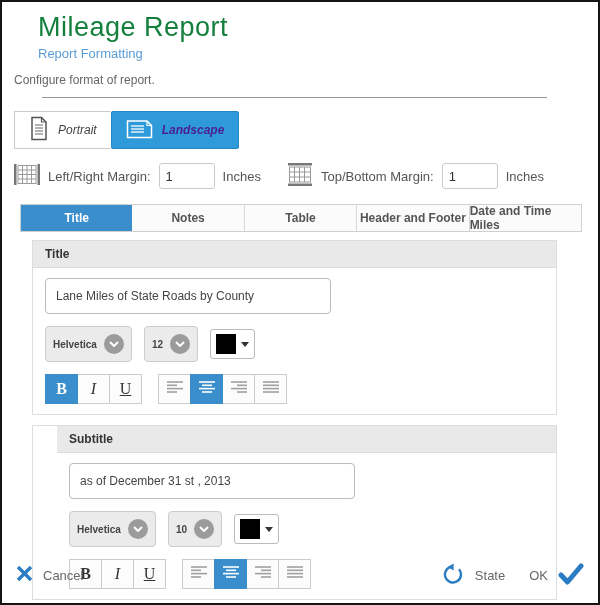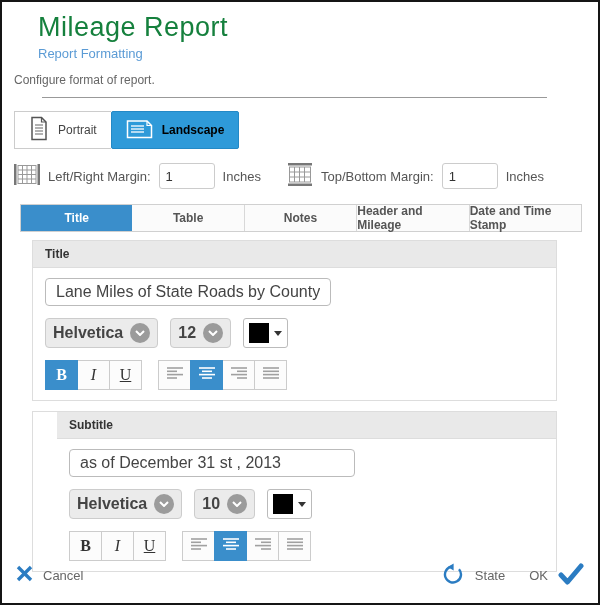--- a/index.html
+++ b/index.html
@@ -13,25 +13,25 @@
     color:#444;
   }
   
   .hdr { padding:10px 0 0 36px; }
   .hdr h1 { font-size:27px; font-weight:300; color:#15803d; letter-spacing:0.5px; }
   .hdr .sub { font-size:13px; color:#5b9bd5; margin-top:3px; }
   .desc { margin:12px 12px 0 12px; font-size:12px; color:#666; }
   .divider { margin:10px 0 0 40px; width:505px; border-top:1px solid #999; }
 
   
-  .orient { margin:13px 0 0 12px; display:flex; }
+  .orient { margin:13px 0 0 12px; display:flex;font-style:italic; }
   .obtn { display:inline-flex; align-items:center; gap:9px; height:38px; padding:0 14px;
           font-size:12px; cursor:pointer; }
   .obtn.portrait { background:#fff; border:1px solid #ccc; border-right:none; color:#444; }
-  .obtn.landscape { background:#2e9ad9; border:1px solid #2389c6; border-radius:2px; color:#000000; font-weight:bold; }
+  .obtn.landscape { background:#2e9ad9; border:1px solid #2389c6; border-radius:2px; color:#4c1d95; font-weight:bold; }
 
   
   .margins { margin:14px 0 0 12px; display:flex; align-items:flex-end; font-size:13px; color:#555; }
   .mgroup { display:flex; align-items:center; gap:8px; }
   .mgroup + .mgroup { margin-left:26px; }
   .minput { width:56px; height:26px; border:1px solid #ccc; border-radius:3px; padding:0 6px;
             font-size:13px; color:#333; font-family:"Liberation Sans", sans-serif; }
 
   
   .tabs { margin:15px 16px 0 18px; display:flex; border:1px solid #d0d0d0; height:28px; background:#fbfbfb; }
@@ -39,26 +39,26 @@
          font-weight:bold; color:#555; border-right:1px solid #d8d8d8; cursor:pointer; }
   .tab:last-child { border-right:none; }
   .tab.active { background:#3a8ecb; color:#fff; border-right:none; }
 
   
   .panel { margin:8px 41px 0 30px; border:1px solid #ddd; }
   .panel + .panel { margin-top:10px;padding-left:24px; }
   .phead { background:#e9e9e9; border-bottom:1px solid #ddd; padding:6px 12px; font-size:12px;
            font-weight:bold; color:#333; }
   .pbody { padding:10px 12px 10px 12px; }
-  .tinput { width:286px; height:28px; border:1px solid #bbb; border-radius:4px; padding:0 10px;
-            font-size:16px; color:#444; font-family:"Liberation Sans", sans-serif; }
+  .tinput { width:286px; height:36px; border:1px solid #bbb; border-radius:4px; padding:0 10px;
+            font-size:12px; color:#444; font-family:"Liberation Sans", sans-serif; }
 
   .fontrow { margin-top:12px; display:flex; align-items:center; gap:12px; }
   .fbtn { display:inline-flex; align-items:center; gap:7px; background:#ebebeb; border:1px solid #ccc;
-          border-radius:4px; padding:4px 7px; font-size:16px; font-weight:bold; color:#444; height:30px; cursor:pointer; }
+          border-radius:4px; padding:4px 7px; font-size:10px; font-weight:bold; color:#444; height:36px; cursor:pointer; }
   .circ { width:20px; height:20px; border-radius:50%; background:#9b9b9b; display:inline-flex;
           align-items:center; justify-content:center; }
   .cpick { display:inline-flex; align-items:center; gap:5px; border:1px solid #bbb; border-radius:3px;
            background:#fff; padding:3px 5px; height:30px; cursor:pointer; }
   .swatch { width:20px; height:20px; background:#000; }
   .tri { width:0; height:0; border-left:4px solid transparent; border-right:4px solid transparent;
          border-top:5px solid #333; }
 
   .fmtrow { margin-top:12px; display:flex; gap:16px; }
   .btngrp { display:flex; }
@@ -147,24 +147,24 @@
       </svg>
     </span>
     <span>Top/Bottom Margin:</span>
     <input class="minput" value="1" style="">
     <span>Inches</span>
   </div>
 </div>
 
 <div class="tabs">
   <div class="tab active">Title</div>
+  <div class="tab">Notes</div>
   <div class="tab">Table</div>
-  <div class="tab">Notes</div>
-  <div class="tab">Header and Mileage</div>
-  <div class="tab">Date and Time Stamp</div>
+  <div class="tab">Header and Footer</div>
+  <div class="tab">Date and Time Miles</div>
 </div>
 
 <div class="panel">
   <div class="phead">Title</div>
   <div class="pbody">
     <input class="tinput" value="Lane Miles of State Roads by County" style="">
     <div class="fontrow">
       <div class="fbtn">
         <span>Helvetica</span>
         <span class="circ">

